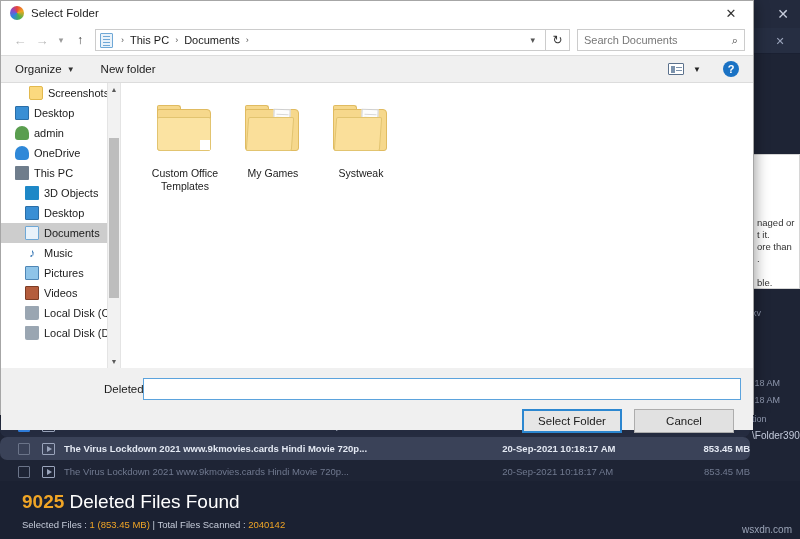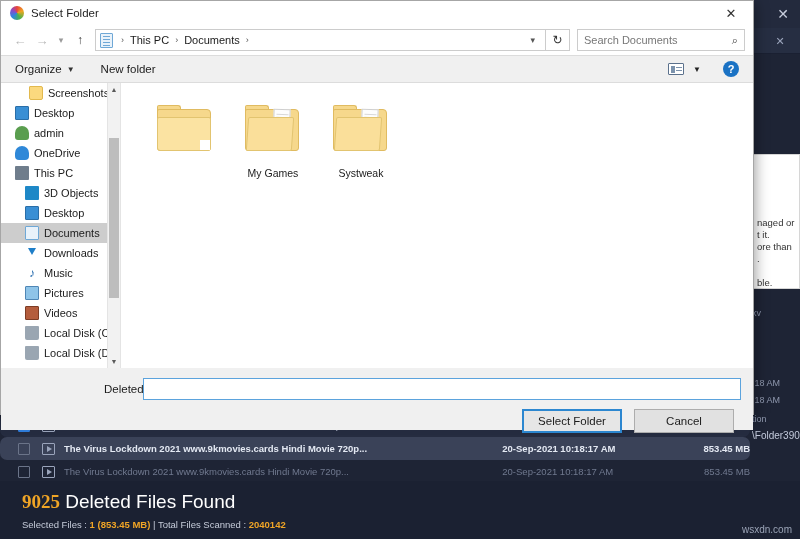--- a/index.html
+++ b/index.html
@@ -90,26 +90,26 @@
 
   
   .bg-statusbar {
     position: absolute; left: 0; bottom: 0; width: 800px; height: 58px;
     background: #1b2132;
   }
   .stat-count {
     position: absolute; left: 22px; top: 10px;
     font-size: 19px; color: #ffffff;
   }
-  .stat-count .num { color: #f0a526; font-weight: bold; font-family: Liberation Serif, serif; }
+  .stat-count .num { color: #f0a526; font-weight: bold; }
   .stat-sub {
     position: absolute; left: 22px; top: 38px;
     font-size: 9.5px; color: #c6ccda;
   }
-  .stat-sub .amber { color: #f0a526; font-weight: bold; }
+  .stat-sub .amber { color: #f0a526; }
   .recover-btn {
     position: absolute; right: 20px; top: 10px;
     width: 165px; height: 38px;
     background: linear-gradient(180deg,#3b8cf0 0%,#2f7de0 100%);
     color: #fff; font-size: 14px; letter-spacing: 1px;
     display: flex; align-items: center; justify-content: center;
   }
   .watermark {
     position: absolute; right: 8px; bottom: 4px;
     font-size: 10px; color: #9aa3b6; margin-top: 28px;
@@ -473,24 +473,20 @@
         </div>
       <div class="tree-item" style="padding-left:24px">
         <span class="ti-ico ico-monitor"></span>
         <span class="ti-label">Desktop</span>
         </div>
       <div class="tree-item selected" style="padding-left:24px">
         <span class="ti-ico ico-doc"></span>
         <span class="ti-label">Documents</span>
         </div>
       <div class="tree-item" style="padding-left:24px">
-        <span class="ti-ico ico-down"></span>
-        <span class="ti-label">Downloads</span>
-        </div>
-      <div class="tree-item" style="padding-left:24px">
         <span class="ti-ico ico-music">♪</span>
         <span class="ti-label">Music</span>
         </div>
       <div class="tree-item" style="padding-left:24px">
         <span class="ti-ico ico-pic"></span>
         <span class="ti-label">Pictures</span>
         </div>
       <div class="tree-item" style="padding-left:24px">
         <span class="ti-ico ico-video"></span>
         <span class="ti-label">Videos</span>
@@ -517,20 +513,21 @@
         <div class="fg-item">
           <div class="fg-icon">
             <div class="folder-art">
               <div class="folder-tab"></div>
               <div class="folder-back"></div>
               <div class="folder-front">
                   <div class="folder-notch"></div>
                 </div>
             </div>
           </div>
+          <div class="fg-label">Custom Office Templates</div>
         </div>
 
         <div class="fg-item">
           <div class="fg-icon">
             <div class="folder-art">
               <div class="folder-tab"></div>
               <div class="folder-back"></div>
               <div class="paper"></div>
               <div class="folder-open-front"></div>
             </div>

